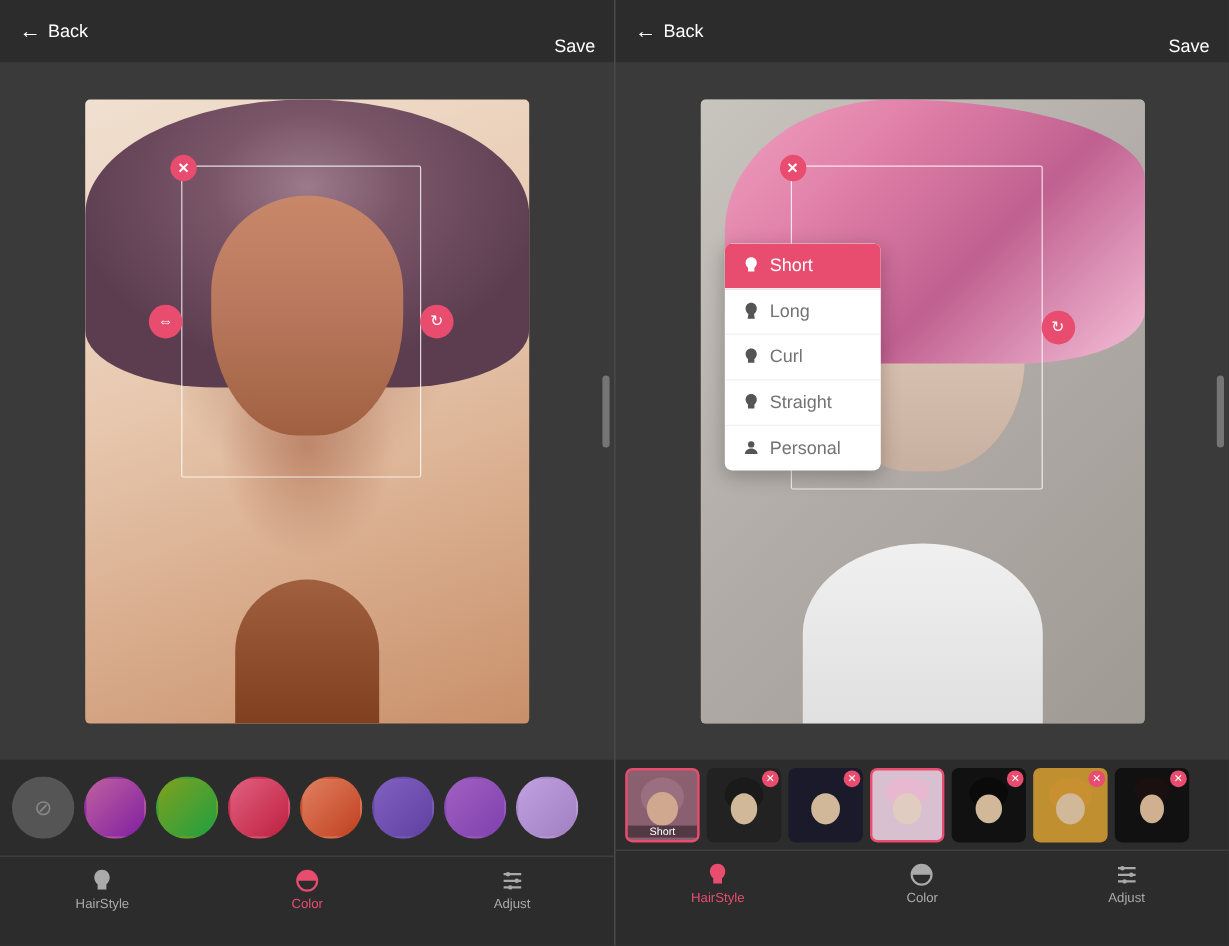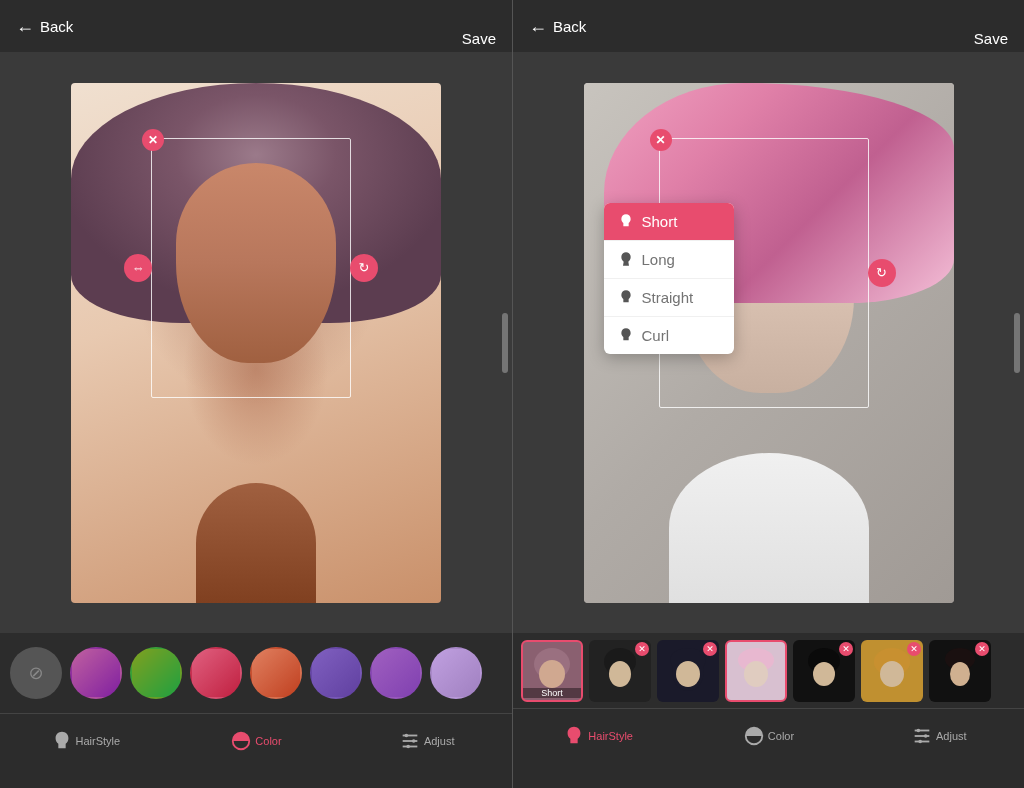--- a/index.html
+++ b/index.html
@@ -325,21 +325,21 @@
     
     .tabs-row {
       height: 55px;
       display: flex;
       align-items: center;
       border-top: 1px solid #444;
     }
     .tab-item {
       flex: 1;
       display: flex;
-      flex-direction: row;
+      flex-direction: column;
       align-items: center;
       justify-content: center;
       gap: 3px;
       cursor: pointer;
       color: #aaa;
       font-size: 11px;
     }
     .tab-item.active {
       color: #e84c6e;
     }
@@ -455,27 +455,34 @@
         <div class="dropdown-item">
           <svg class="dropdown-icon" width="16" height="16" viewBox="0 0 24 24" fill="#555">
             <path d="M12 2C8 2 5 5 5 9c0 3 1.5 5.5 3.5 7l-1 6h9l-1-6c2-1.5 3.5-4 3.5-7 0-4-3-7-7-7z"></path>
           </svg>
           <span>Long</span>
         </div>
         <div class="dropdown-item">
           <svg class="dropdown-icon" width="16" height="16" viewBox="0 0 24 24" fill="#555">
             <path d="M12 2C8 2 5 5 5 9c0 2.5 1.2 4.7 3 6.1V20h8v-4.9c1.8-1.4 3-3.6 3-6.1 0-4-3-7-7-7z"></path>
           </svg>
-          <span>Straight</span>
+          <span>Curl</span>
         </div>
         <div class="dropdown-item">
           <svg class="dropdown-icon" width="16" height="16" viewBox="0 0 24 24" fill="#555">
             <path d="M12 2C8 2 5 5 5 9c0 2.5 1.2 4.7 3 6.1V20h8v-4.9c1.8-1.4 3-3.6 3-6.1 0-4-3-7-7-7z"></path>
           </svg>
-          <span>Curl</span>
+          <span>Straight</span>
+        </div>
+        <div class="dropdown-item">
+          <svg class="dropdown-icon" width="16" height="16" viewBox="0 0 24 24" fill="#555">
+            <circle cx="12" cy="8" r="4"></circle>
+            <path d="M4 20c0-4 3.6-7 8-7s8 3 8 7"></path>
+          </svg>
+          <span>Personal</span>
         </div>
       </div>
     </div>
     <div class="side-scroll"></div>
   </div>
 
   <div class="bottom-bar">
 
     <div class="thumbs-row">
 

